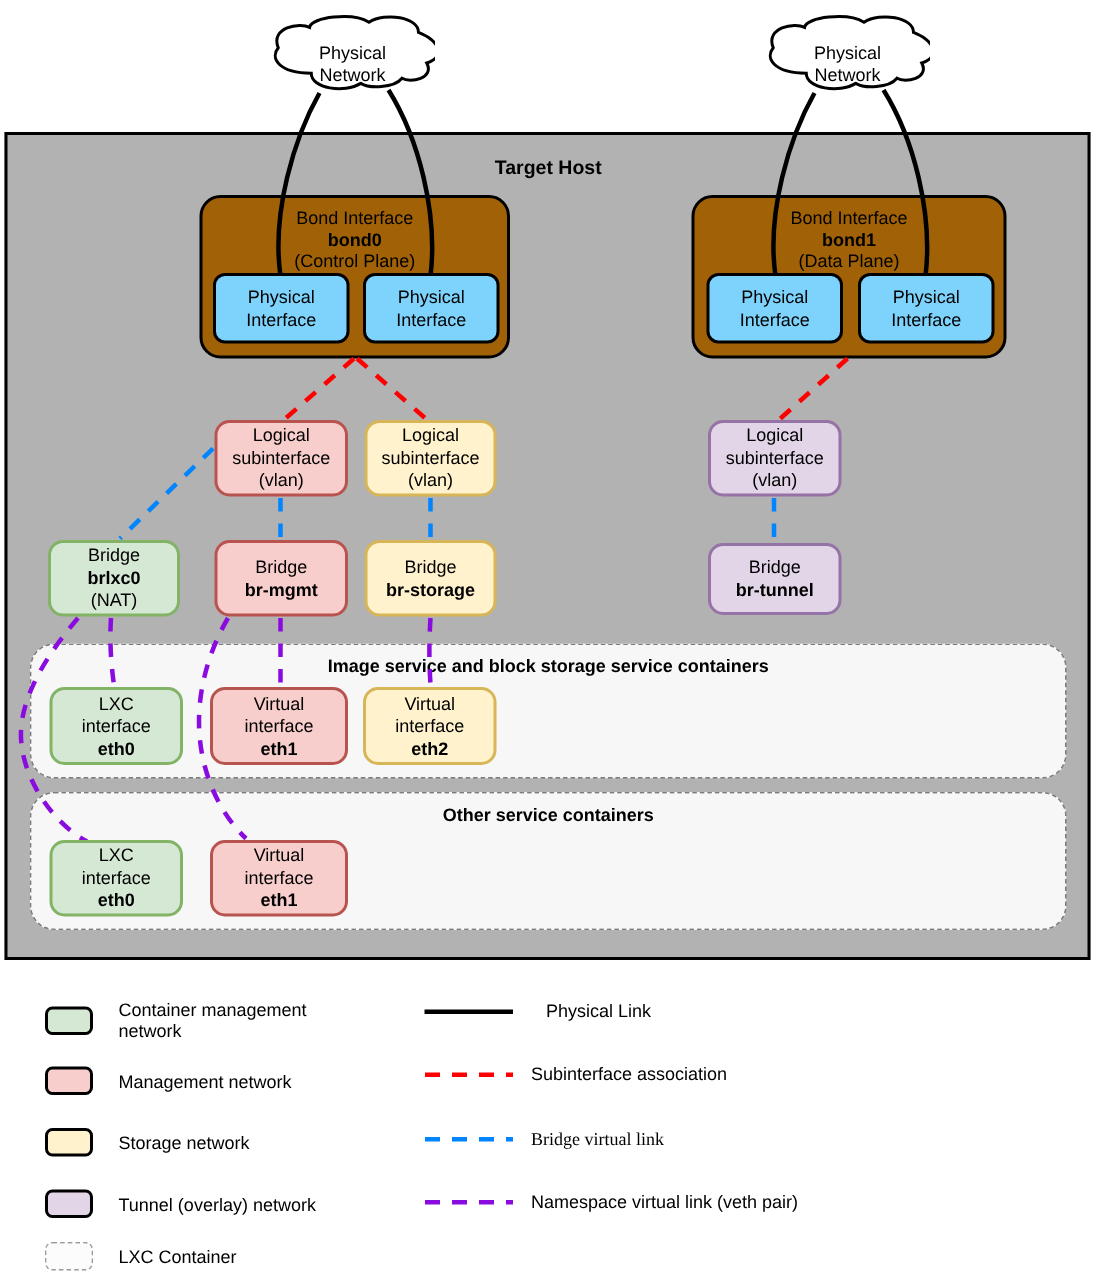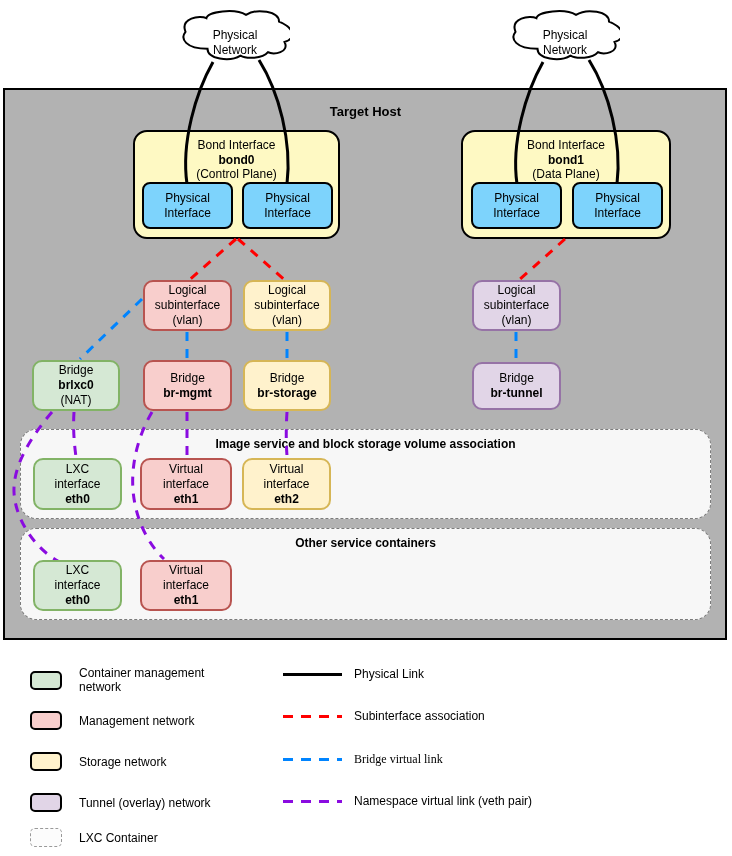--- a/index.html
+++ b/index.html
@@ -5,21 +5,21 @@
   html,body{margin:0;padding:0;background:#ffffff;}
   body{width:732px;height:856px;position:relative;font-family:"Liberation Sans","DejaVu Sans",sans-serif;color:#000;}
   
   .host{position:absolute;left:3px;top:88px;width:720px;height:548px;background:var(--host-bg);border:2.5px solid #000;z-index:0;}
   .host-title{position:absolute;left:3px;top:104px;width:725px;text-align:center;font-size:13px;font-weight:bold;z-index:2;}
   
   .cloud{position:absolute;width:110px;height:68px;z-index:5;}
   .cloud svg{position:absolute;left:0;top:0;}
   .cloud-label{position:absolute;left:0;top:0;width:100%;height:100%;display:flex;align-items:center;justify-content:center;text-align:center;font-size:12px;line-height:15px;padding:2px 18px 0 18px;box-sizing:border-box;}
   
-  .bond{position:absolute;width:207px;height:109px;background:#fef9c3;border:2.5px solid #000;border-radius:14px;z-index:2;text-align:center;font-size:12px;line-height:14.5px;padding-top:6px;box-sizing:border-box;}
+  .bond{position:absolute;width:207px;height:109px;background:#a16207;border:2.5px solid #000;border-radius:14px;z-index:2;text-align:center;font-size:12px;line-height:14.5px;padding-top:6px;box-sizing:border-box;}
   
   .node{position:absolute;display:flex;flex-direction:column;justify-content:center;align-items:center;text-align:center;font-size:12px;line-height:15px;border:2px solid #000;border-radius:10px;background:#7dd3fc;z-index:4;box-sizing:border-box;}
   .node.sq{border-radius:8px;}
   .green{background:var(--green-fill);border-color:var(--green-stroke);}
   .red{background:var(--red-fill);border-color:var(--red-stroke);}
   .yellow{background:var(--yellow-fill);border-color:var(--yellow-stroke);}
   .purple{background:var(--purple-fill);border-color:var(--purple-stroke);}
   .b{font-weight:bold;}
   
   .section{position:absolute;left:20px;width:691px;background:var(--section-bg);border:1.5px dashed #7b7b7b;border-radius:16px;z-index:1;box-sizing:border-box;}
@@ -43,21 +43,21 @@
   .dash-purple{background:repeating-linear-gradient(90deg,var(--link-purple) 0 10px,transparent 10px 18px);}
   .lg-line-label{margin-left:12px;font-size:12px;white-space:nowrap;}
 </style>
 </head>
 <body>
 
 <div class="host"></div>
 <div class="host-title">Target Host</div>
 
 <div class="section" style="top:429px;height:90px;">
-  <div class="section-title">Image service and block storage volume association</div>
+  <div class="section-title">Image service and block storage service containers</div>
 </div>
 <div class="section" style="top:528px;height:92px;">
   <div class="section-title">Other service containers</div>
 </div>
 
 <div class="bond" style="left:133px;top:130px;">
   <span>Bond Interface</span><br>
   <span class="b">bond0</span><br>
   <span>(Control Plane)</span>
 </div>
@@ -189,21 +189,21 @@
 </div>
 <div class="lg-row" style="left:30px;top:793px;height:19px;">
   <div class="lg-swatch purple"></div>
   <div class="lg-label">Tunnel (overlay) network</div>
 </div>
 <div class="lg-row" style="left:30px;top:828px;height:19px;">
   <div class="lg-swatch dashed"></div>
   <div class="lg-label">LXC Container</div>
 </div>
 
-<div class="lg-row" style="left:283px;top:664px;height:20px;">
+<div class="lg-row" style="left:283px;top:664px;height:20px;gap:10px;">
   <div class="lg-line solid-black"></div>
   <div class="lg-line-label">Physical Link</div>
 </div>
 <div class="lg-row" style="left:283px;top:706px;height:20px;justify-content:space-between;">
   <div class="lg-line dash-red"></div>
   <div class="lg-line-label">Subinterface association</div>
 </div>
 <div class="lg-row" style="left:283px;top:749px;height:20px;font-family:Liberation Serif, serif;">
   <div class="lg-line dash-blue"></div>
   <div class="lg-line-label">Bridge virtual link</div>

